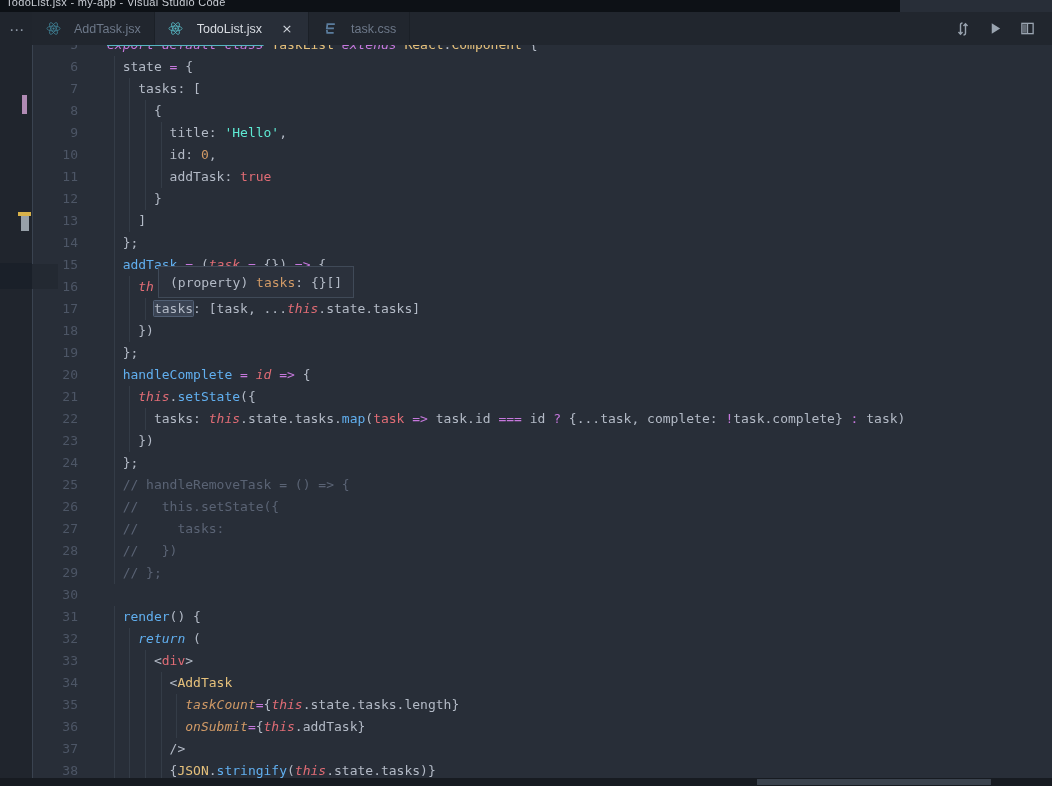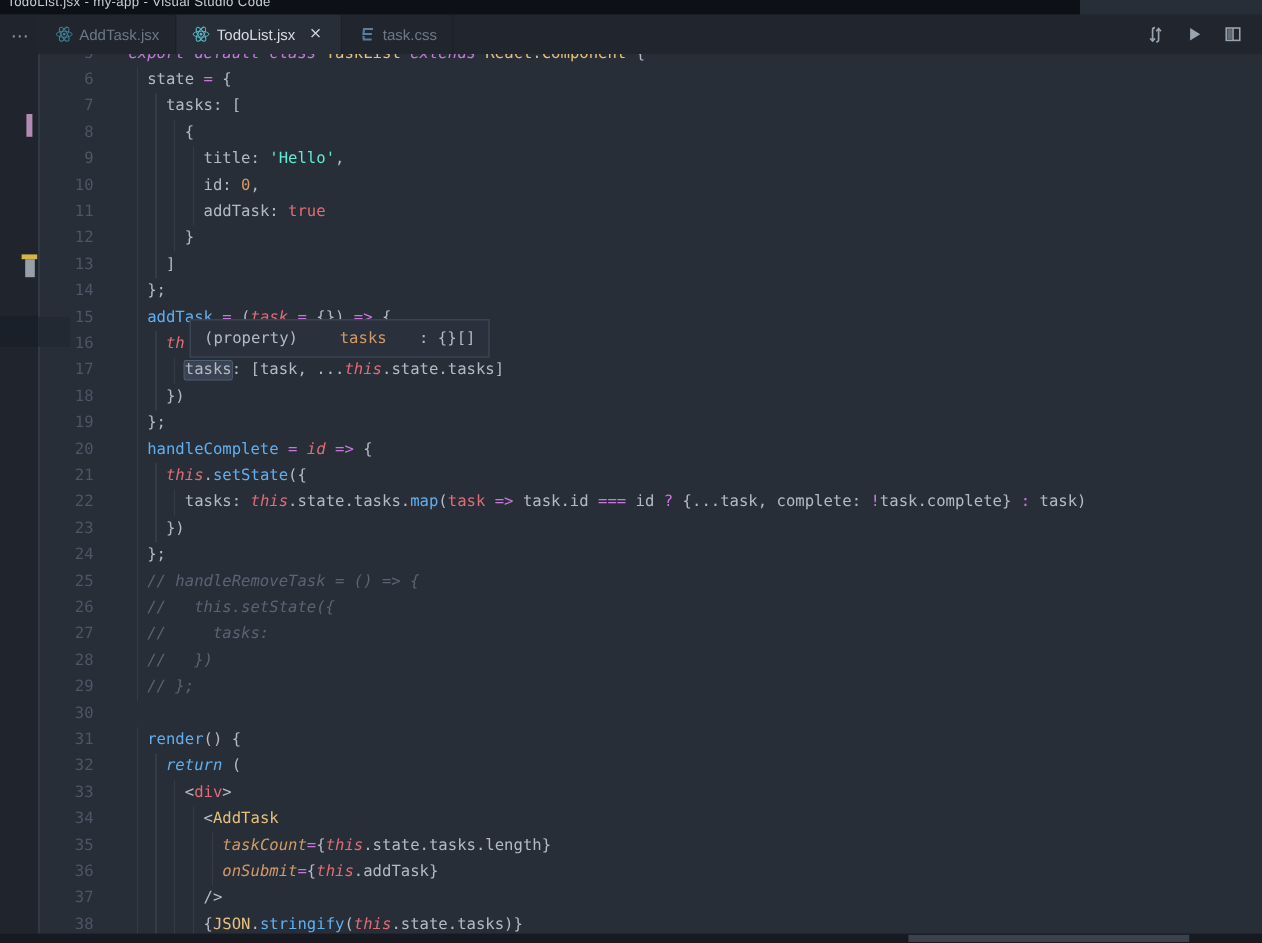--- a/index.html
+++ b/index.html
@@ -17,21 +17,21 @@
   .strip-sep{position:absolute;left:32px;top:45px;width:1px;height:733px;background:#3a4350;z-index:11;}
   .overflow-dots{position:absolute;left:5px;top:6px;width:24px;height:24px;color:#8b95a2;
     font:15px "DejaVu Sans",sans-serif;letter-spacing:1px;line-height:24px;text-align:center;cursor:pointer;}
   .mark-purple{position:absolute;left:22px;top:83px;width:5px;height:19px;background:#b18bb4;}
   .mark-t-top{position:absolute;left:18px;top:200px;width:13px;height:4px;background:#d8b24a;}
   .mark-t-stem{position:absolute;left:21px;top:204px;width:8px;height:15px;background:#97a0a8;}
   .mark-band-a{position:absolute;left:0px;top:251px;width:32px;height:26px;background:#1a2029;}
   .mark-band-b{position:absolute;left:32px;top:264px;width:26px;height:25px;background:#232932;z-index:12;}
   
   .tabbar{position:absolute;left:32px;top:12px;right:0;height:33px;background:#21262e;display:flex;align-items:stretch;z-index:20;}
-  .tab{display:flex;align-items:center;gap:5px;padding:0 13px;font:12.5px "Liberation Sans",sans-serif;
+  .tab{display:flex;align-items:center;gap:13px;padding:0 13px;font:12.5px "Liberation Sans",sans-serif;
     color:#6d7889;background:#21262e;border-right:1px solid #1b2027;cursor:pointer;white-space:nowrap;}
   .tab.active{background:#282e38;color:#d8dce2;}
   .tab .ticon{width:16px;height:16px;display:inline-flex;align-items:center;justify-content:center;}
   .tab .close{margin-left:4px;color:#d0d5dc;font:13px "DejaVu Sans",sans-serif;width:16px;text-align:center;border-radius:3px;}
   .tab-actions{margin-left:auto;display:flex;align-items:center;gap:10px;padding-right:14px;}
   .act{width:22px;height:22px;display:flex;align-items:center;justify-content:center;color:#9aa4b0;cursor:pointer;}
   .act svg{display:block;}
   
   .editor{position:absolute;left:32px;top:45px;right:0;height:733px;background:#282e38;overflow:hidden;z-index:5;}
   #code-lines{position:absolute;left:0;top:-11px;width:100%;}
@@ -48,28 +48,28 @@
   .pu{color:#c678dd;}
   .pui{color:#c678dd;font-style:italic;}
   .bl{color:#61afef;}
   .bli{color:#61afef;font-style:italic;text-align:center;}
   .re{color:#e06c75;}
   .rei{color:#e06c75;font-style:italic;}
   .gr{color:#5eead4;}
   .or{color:#d19a66;}
   .ori{color:#d19a66;font-style:italic;}
   .go{color:#e5c07b;}
-  .co{color:#5a6374;font-style:italic;}
+  .co{color:#5a6374;}
   .st{text-decoration:line-through;text-decoration-color:#56b6c2;text-decoration-thickness:1.5px;}
   .hl{background:#3a4353;box-shadow:0 0 0 1px #515f74;border-radius:1px;}
   
   .tooltip{position:absolute;left:158px;top:266px;height:32px;z-index:30;
     background:#2b313c;border:1px solid #404a58;box-sizing:border-box;
     display:flex;align-items:center;padding:0 11px;
-    font:13px "DejaVu Sans Mono",monospace;color:#b3bac6;white-space:pre;gap:27px;}
+    font:13px "DejaVu Sans Mono",monospace;color:#b3bac6;white-space:pre;}
   .tooltip .prop{color:#d19a66;}
   
   .hscroll{position:absolute;left:0;bottom:0;width:1052px;height:8px;background:#171b21;z-index:35;}
   .hthumb{position:absolute;left:757px;top:1px;width:234px;height:6px;background:#3a424d;}
   svg .s{stroke:#9aa4b0;fill:none;stroke-width:1.4;}
 </style>
 </head>
 <body>
 
 <div class="titlebar">

